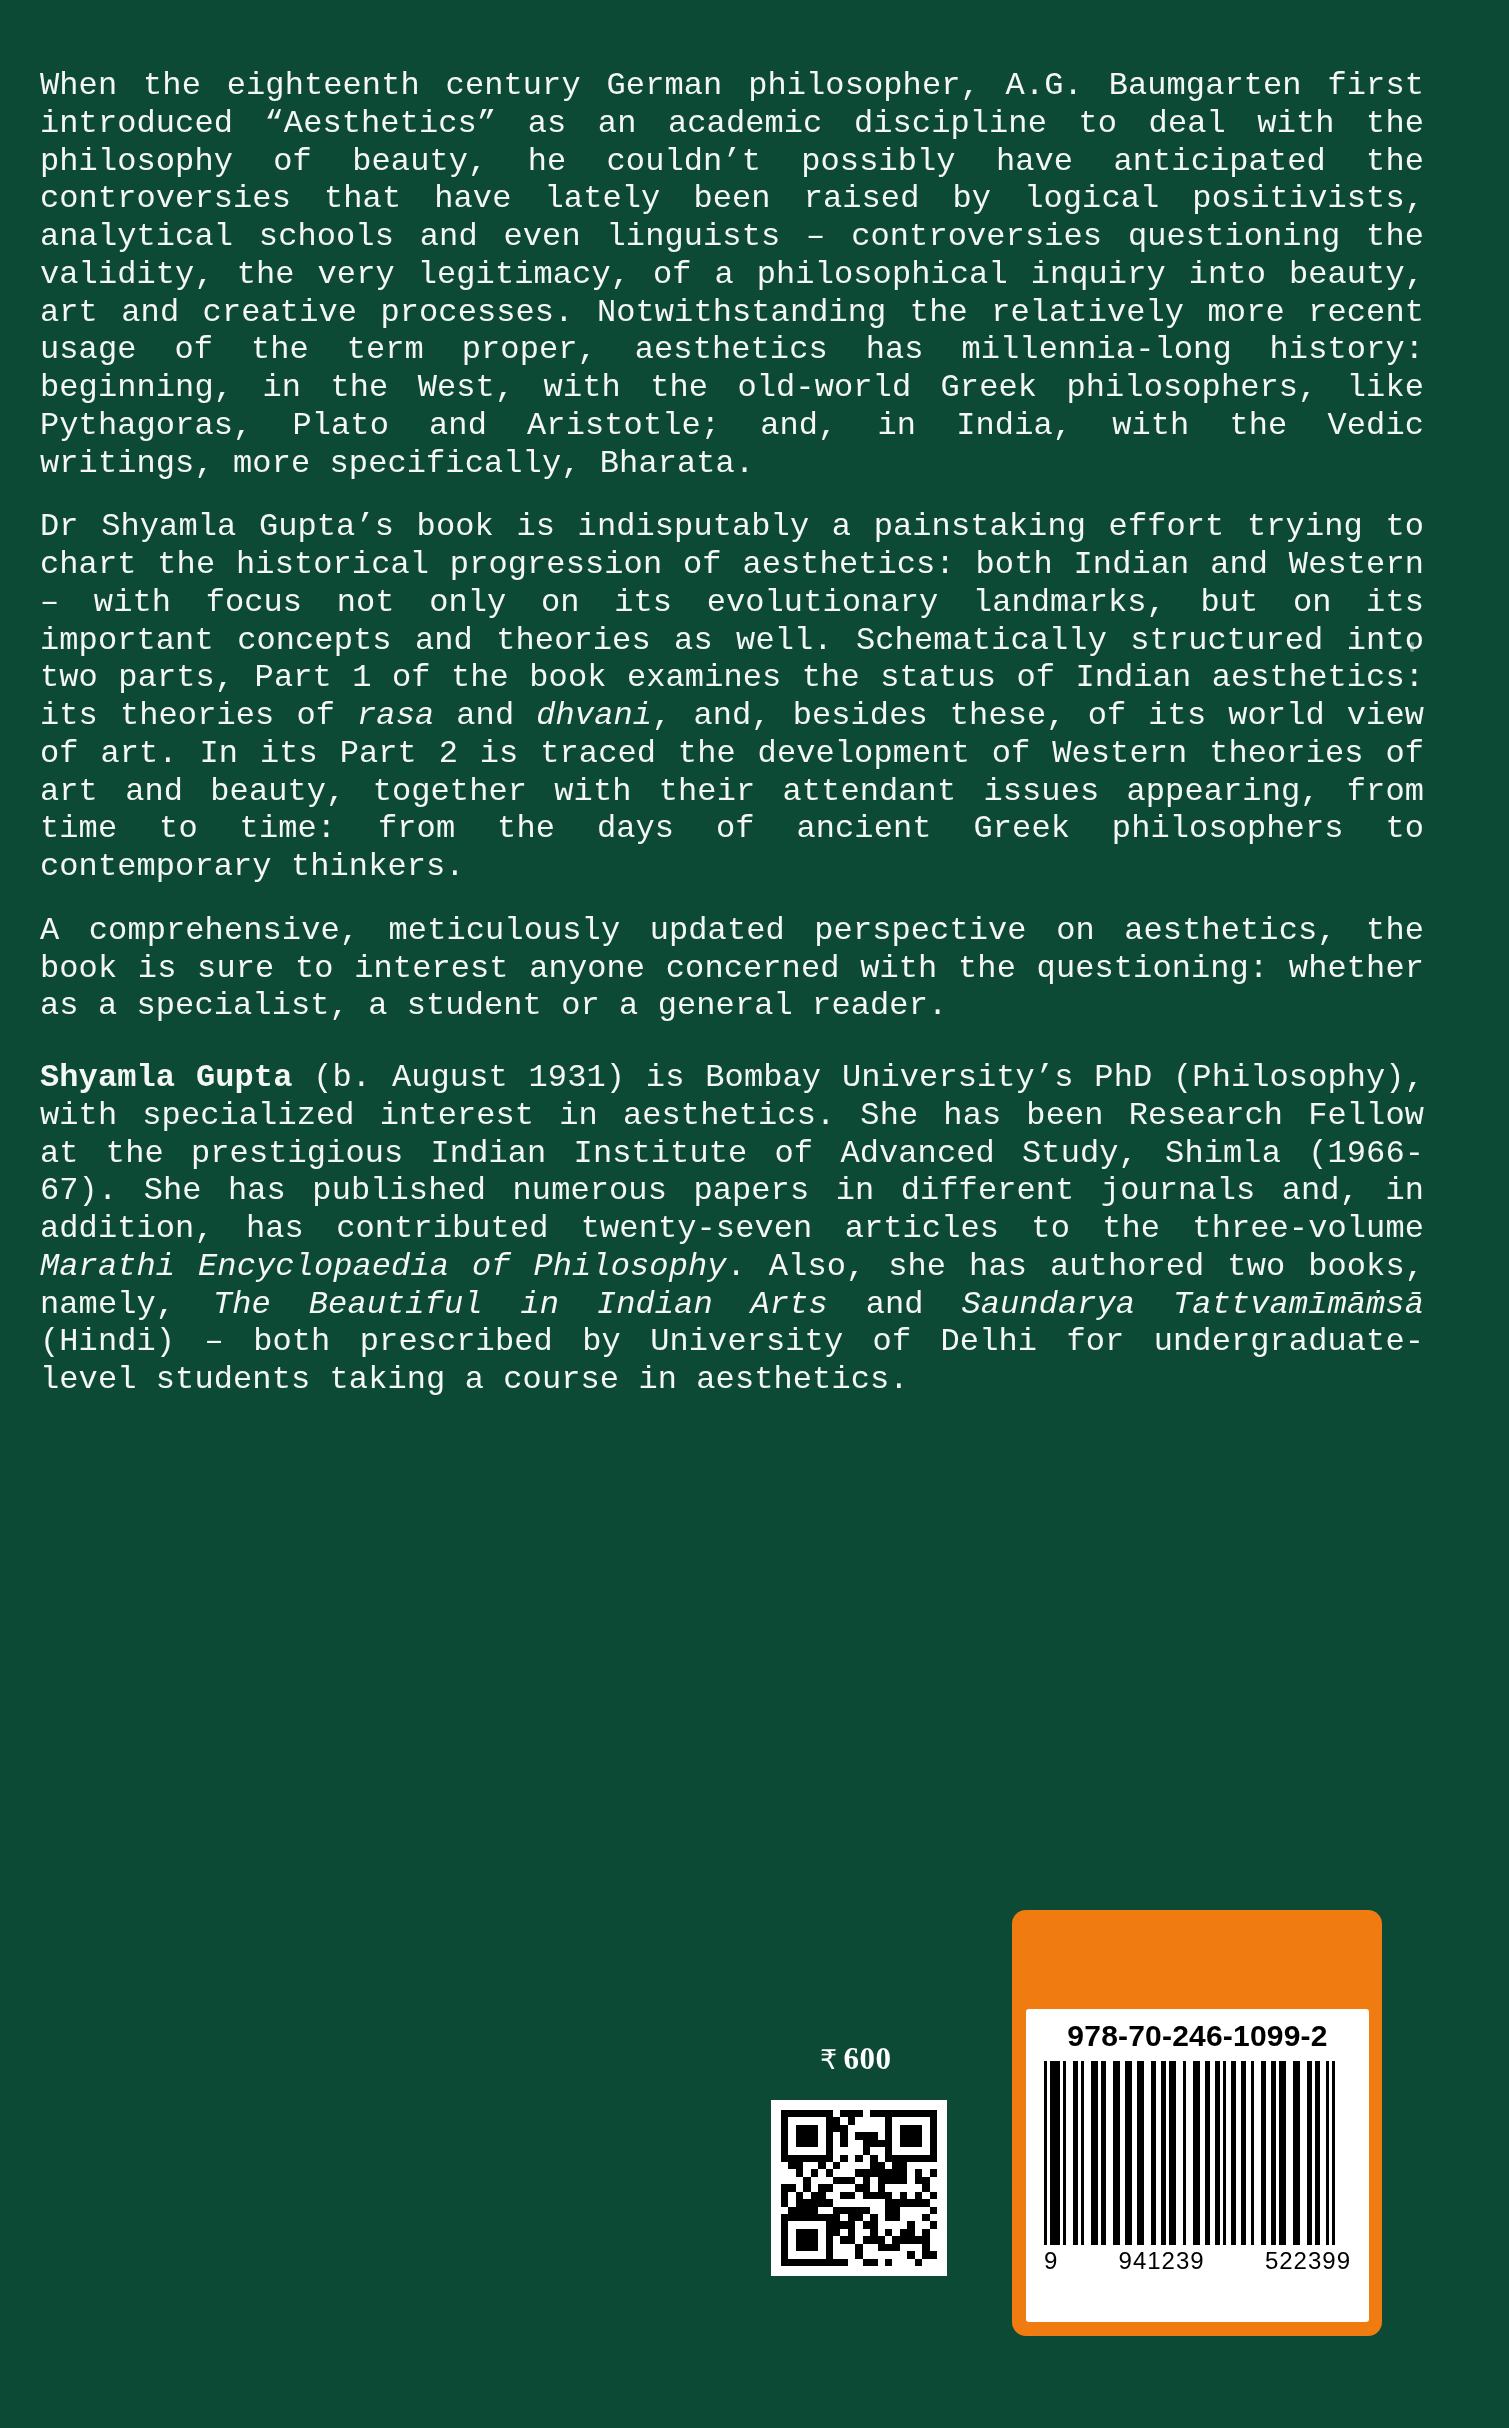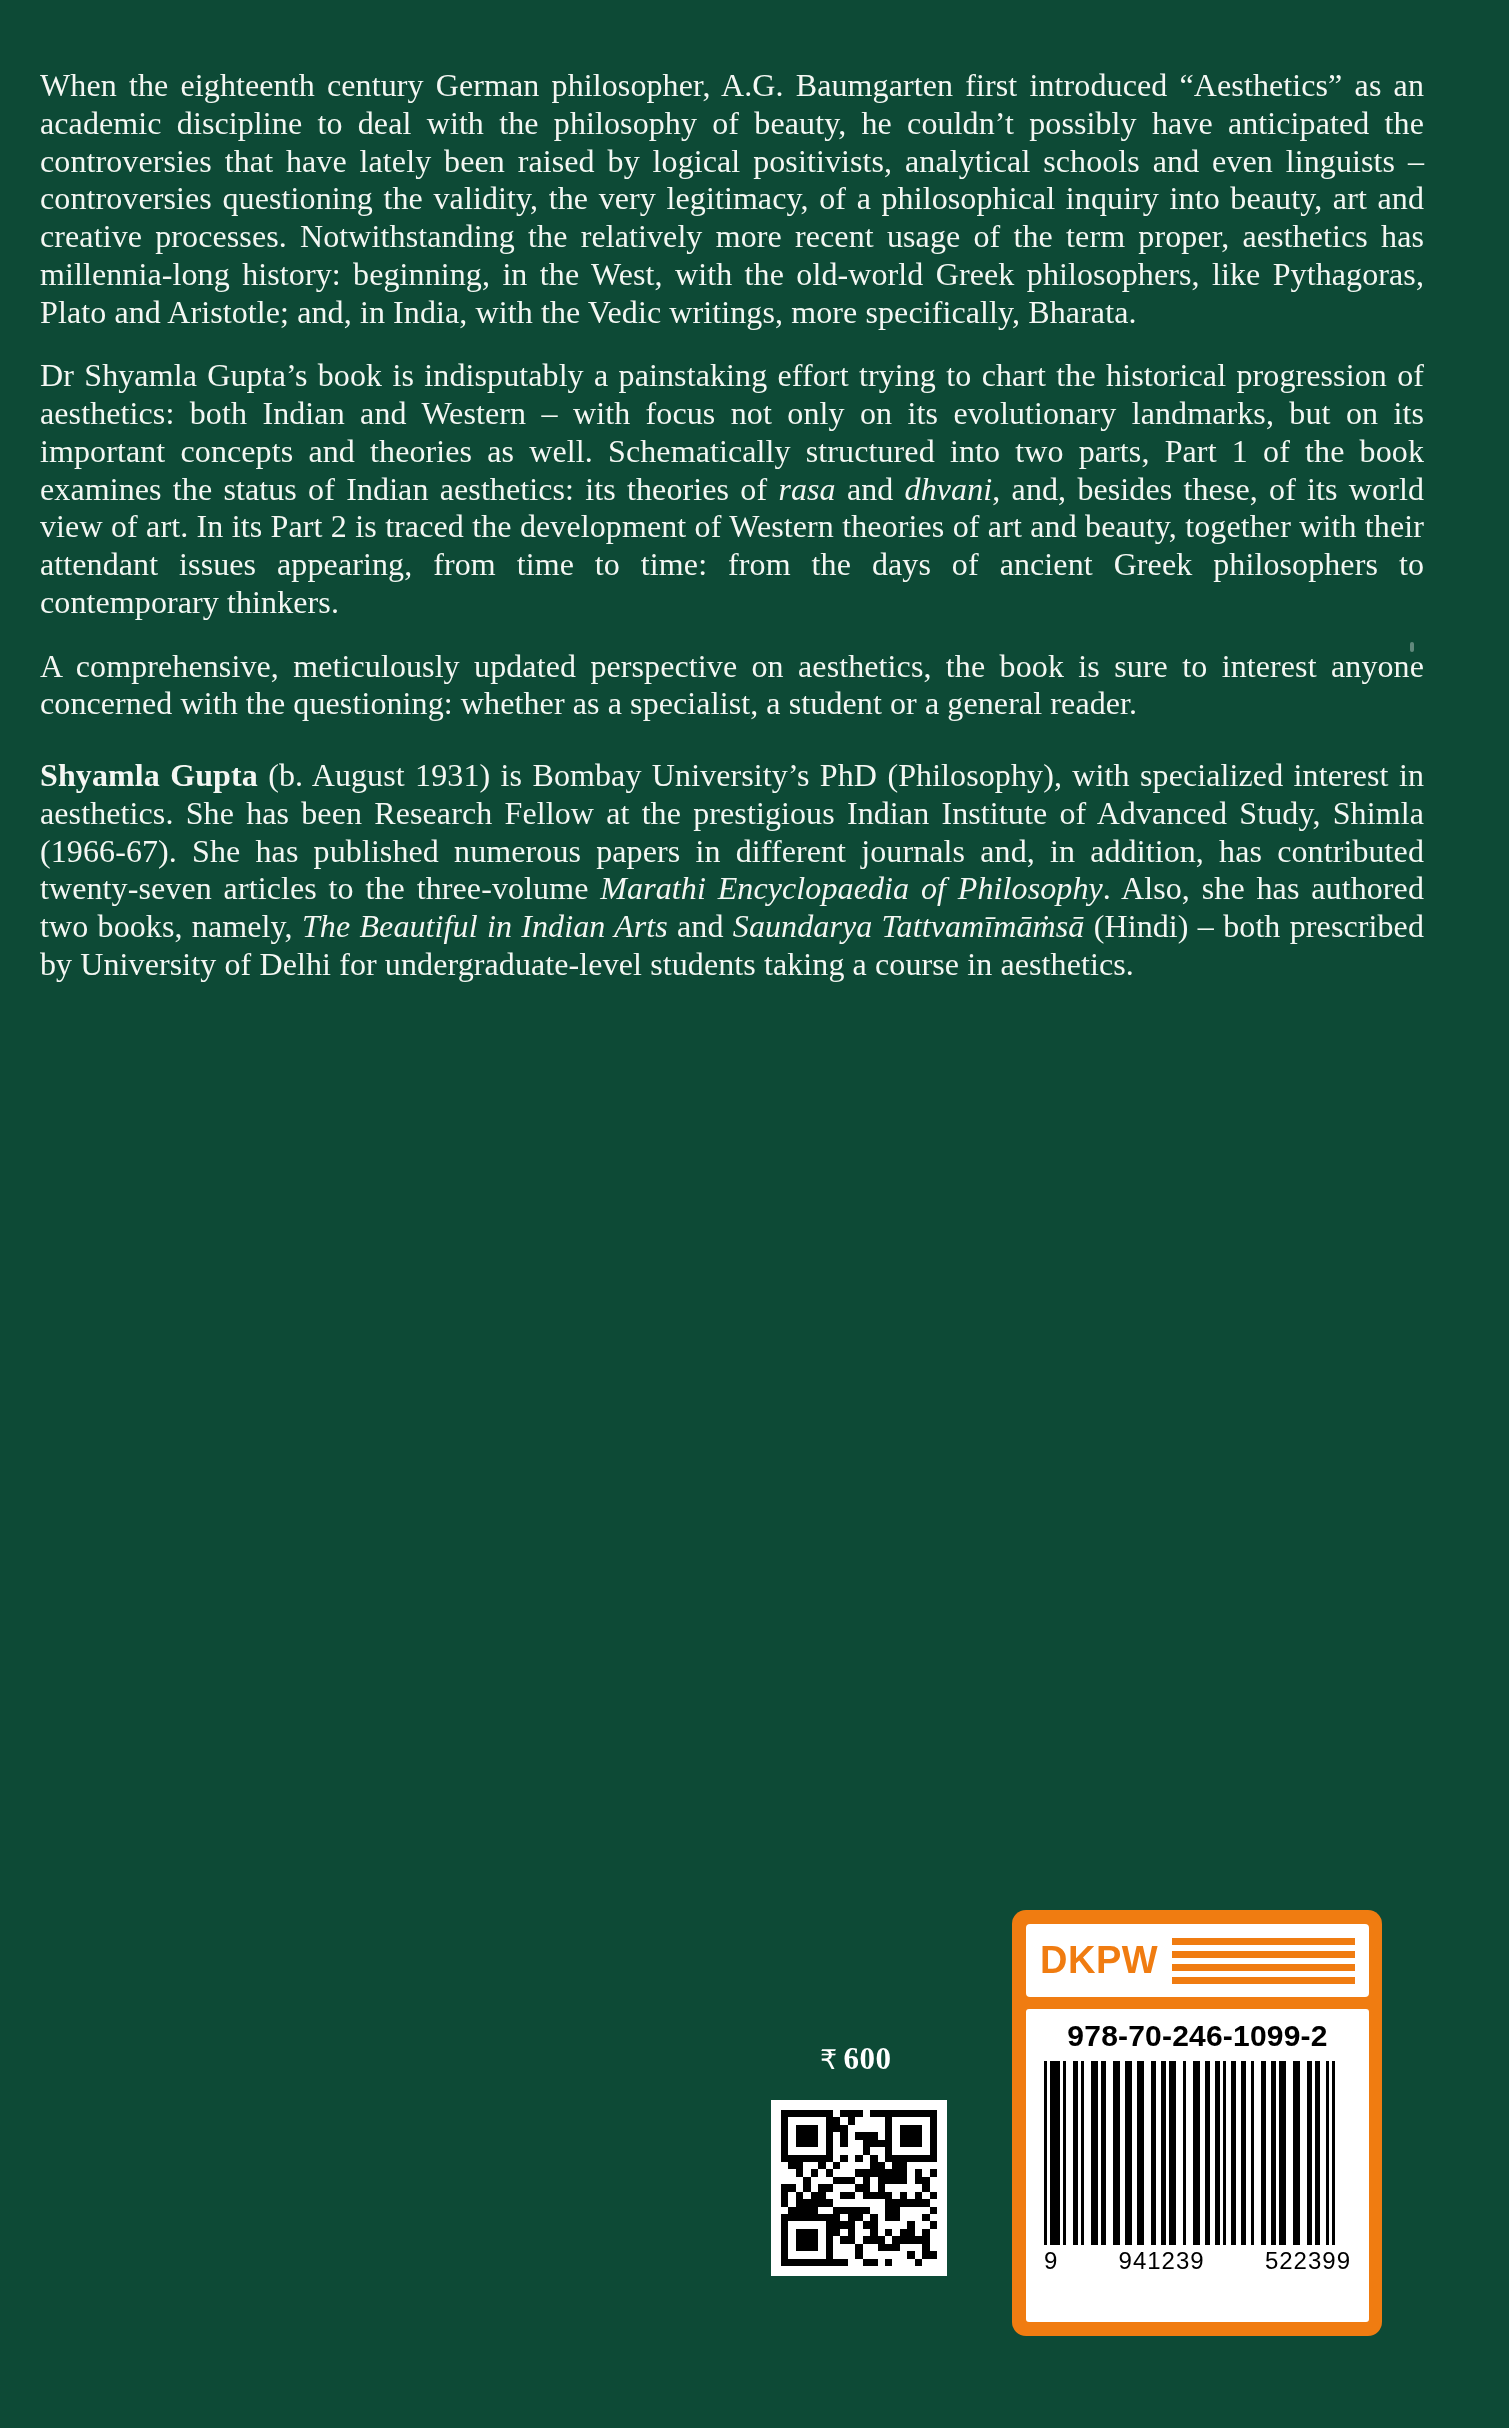--- a/index.html
+++ b/index.html
@@ -27,20 +27,21 @@
     width: 1384px;
   }
   .blurb p {
     margin: 0 0 26px 0;
     font-size: 32px;
     line-height: 1.18;
     text-align: justify;
     text-justify: inter-word;
     letter-spacing: 0.1px;
     color: #f4f7f3;
+    font-family: Liberation Mono, monospace;
   }
   .blurb p:last-child {
     margin-bottom: 0;
   }
   .author-para {
     margin-top: 34px !important;
   }
   .author-name {
     font-weight: bold;
   }
@@ -647,29 +648,20 @@
         <i></i>
         <i></i>
         <i class="on"></i>
         <i></i>
         <i></i>
       </div>
   </div>
 
   <div class="isbn-panel">
 
-    <div class="dkpw-badge">
-      <div class="dkpw-text">DKPW</div>
-      <div class="dkpw-lines">
-        <span></span>
-          <span></span>
-          <span></span>
-          <span></span>
-      </div>
-    </div>
 
     <div class="isbn-white">
       <div class="isbn-text">978-70-246-1099-2</div>
       <div class="barcode" id="barcode">
           <b style="width: 3px;"></b>
           <b class="sp" style="width: 3px;"></b>
           <b style="width: 3px;"></b>
           <b style="width: 7px;"></b>
           <b class="sp" style="width: 3px;"></b>
           <b style="width: 3px;"></b>

